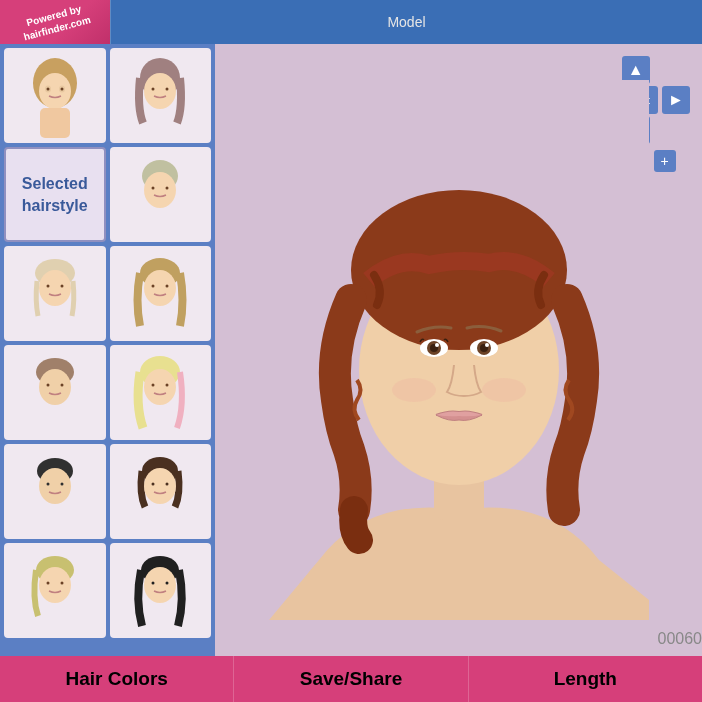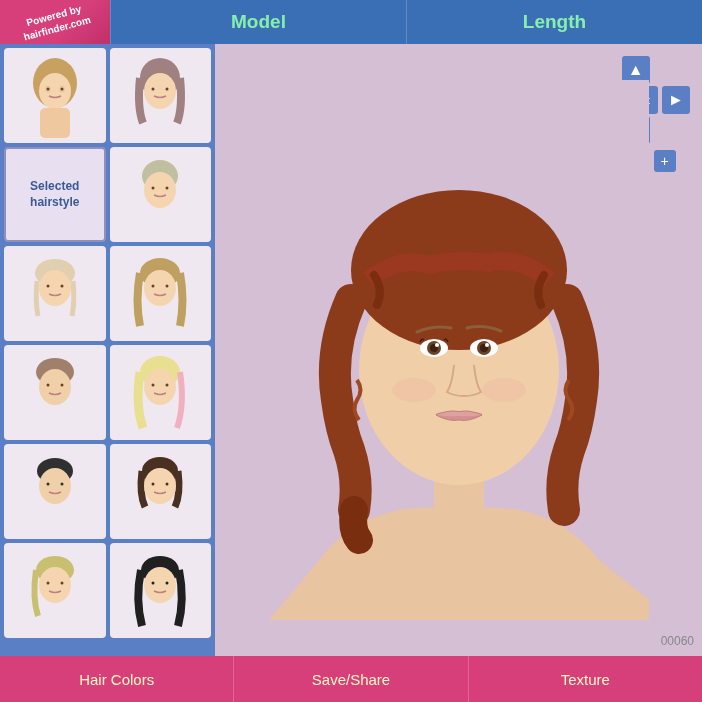--- a/index.html
+++ b/index.html
@@ -35,23 +35,23 @@
     }
     .nav-tabs {
       display: flex;
       flex: 1;
     }
     .nav-tab {
       flex: 1;
       display: flex;
       align-items: center;
       justify-content: center;
-      color: #86efac;
-      font-size: 19px;
-      font-weight: 700;
+      color: #e5e5e5;
+      font-size: 14px;
+      font-weight: 400;
       cursor: pointer;
       border-left: 1px solid rgba(255,255,255,0.2);
       background: #3a6eb5;
     }
 
     
     #main {
       display: flex;
       height: 612px;
     }
@@ -82,21 +82,21 @@
     .hair-thumb.selected {
       background: #e8e0f0;
       border-color: #9090c0;
     }
     .selected-label {
       position: absolute;
       top: 50%;
       left: 50%;
       transform: translate(-50%, -50%);
       color: #3a5a9a;
-      font-size: 12px;
+      font-size: 16px;
       font-weight: bold;
       text-align: center;
       line-height: 1.4;
     }
 
     
     .face-svg {
       width: 70px;
       height: 85px;
     }
@@ -171,60 +171,59 @@
       display: flex;
       align-items: center;
       justify-content: center;
       position: relative;
     }
 
     
     .photo-id {
       position: absolute;
       bottom: 8px;
-      right: 8px;
+      right: 0;
       color: #888;
-      font-size: 12px;
+      font-size: 16px;
     }
 
     
     #bottom-bar {
       height: 46px;
       background: #d63f7a;
       display: flex;
     }
     .bottom-btn {
       flex: 1;
       display: flex;
       align-items: center;
       justify-content: center;
-      color: #fef9c3;
-      font-size: 15px;
-      font-weight: 400;
+      color: #000000;
+      font-size: 19px;
+      font-weight: 700;
       cursor: pointer;
       border-right: 1px solid rgba(255,255,255,0.2);
     }
     .bottom-btn:last-child { border-right: none; }
 
     
     .model-svg {
       width: 380px;
       height: 540px;
     }
   </style>
 </head>
 <body>
 
 <div id="top-nav">
   <div class="nav-logo">
     <div class="nav-logo-text">Powered by<br>hairfinder.com</div>
   </div>
   <div class="nav-tabs">
     <div class="nav-tab">Model</div>
-    <div class="nav-tab">Length</div>
   </div>
 </div>
 
 <div id="main">
 
   <div id="left-panel">
 
     <div class="hair-thumb">
       <svg class="face-svg" viewBox="0 0 70 85" xmlns="http://www.w3.org/2000/svg">
 
@@ -443,14 +442,14 @@
     </div>
 
     <div class="photo-id">00060</div>
 
   </div>
 </div>
 
 <div id="bottom-bar">
   <div class="bottom-btn">Hair Colors</div>
   <div class="bottom-btn">Save/Share</div>
-  <div class="bottom-btn">Texture</div>
+  <div class="bottom-btn">Length</div>
 </div>
 
 </body></html>

